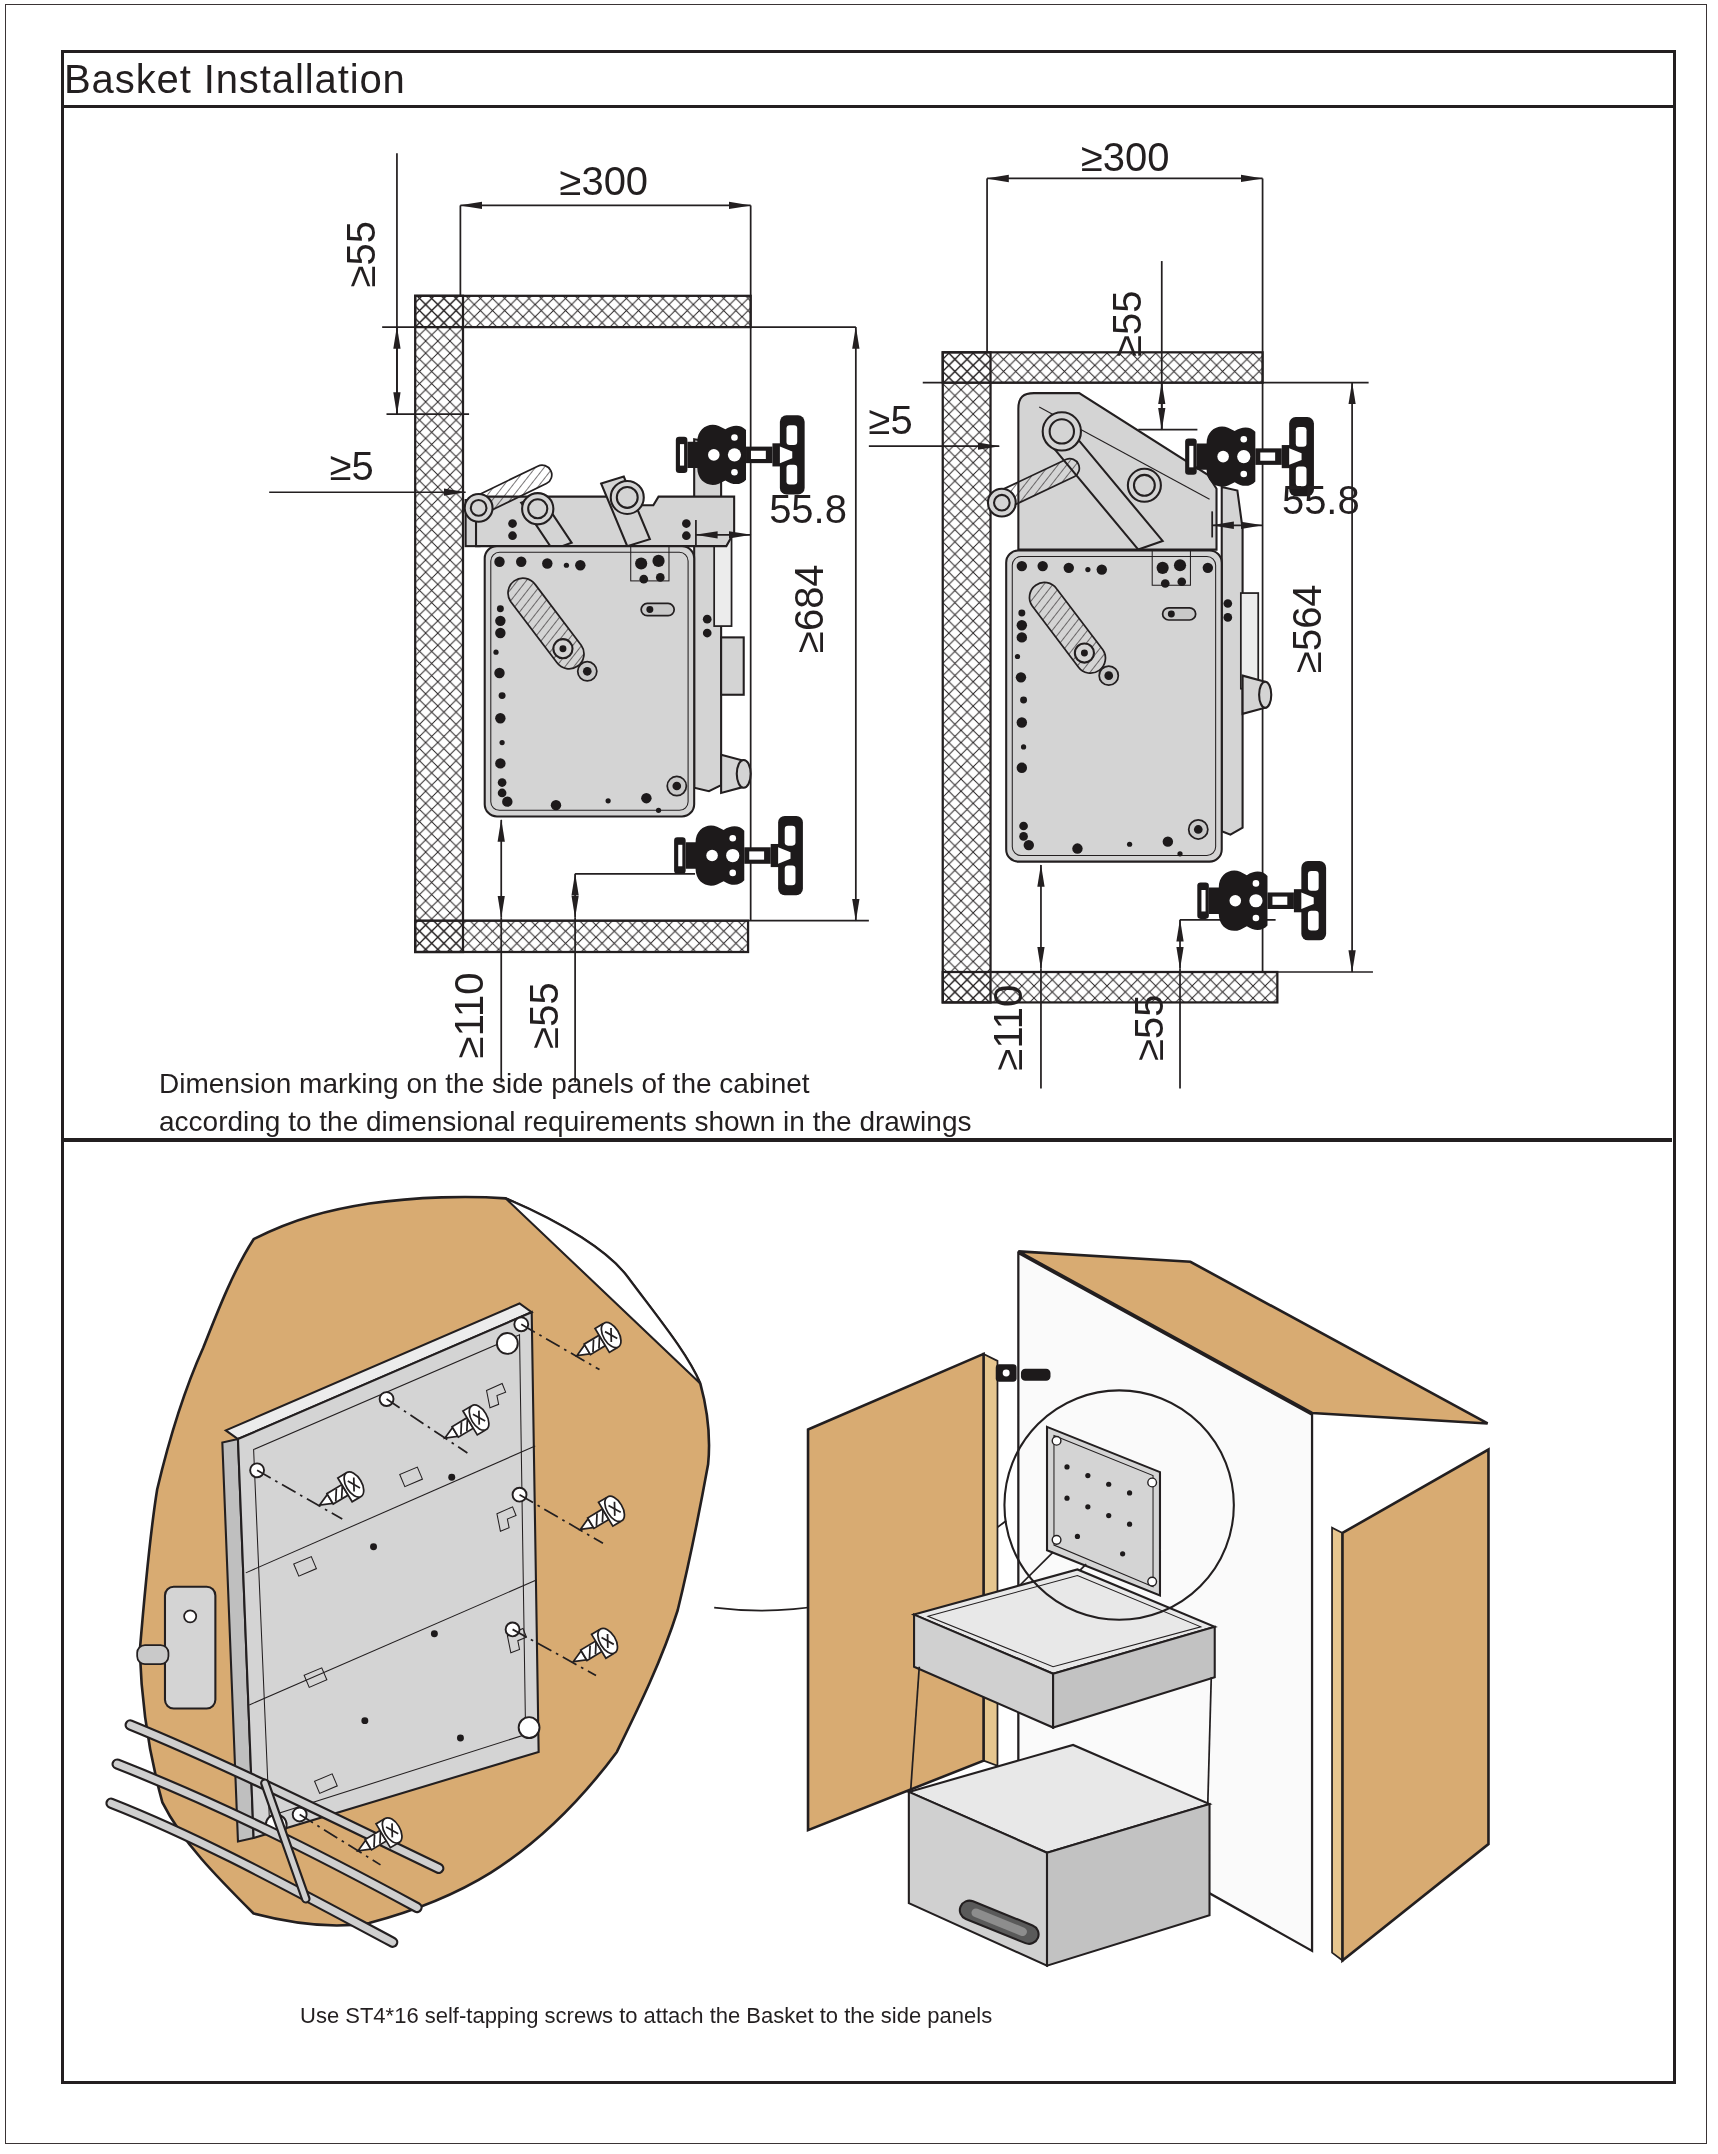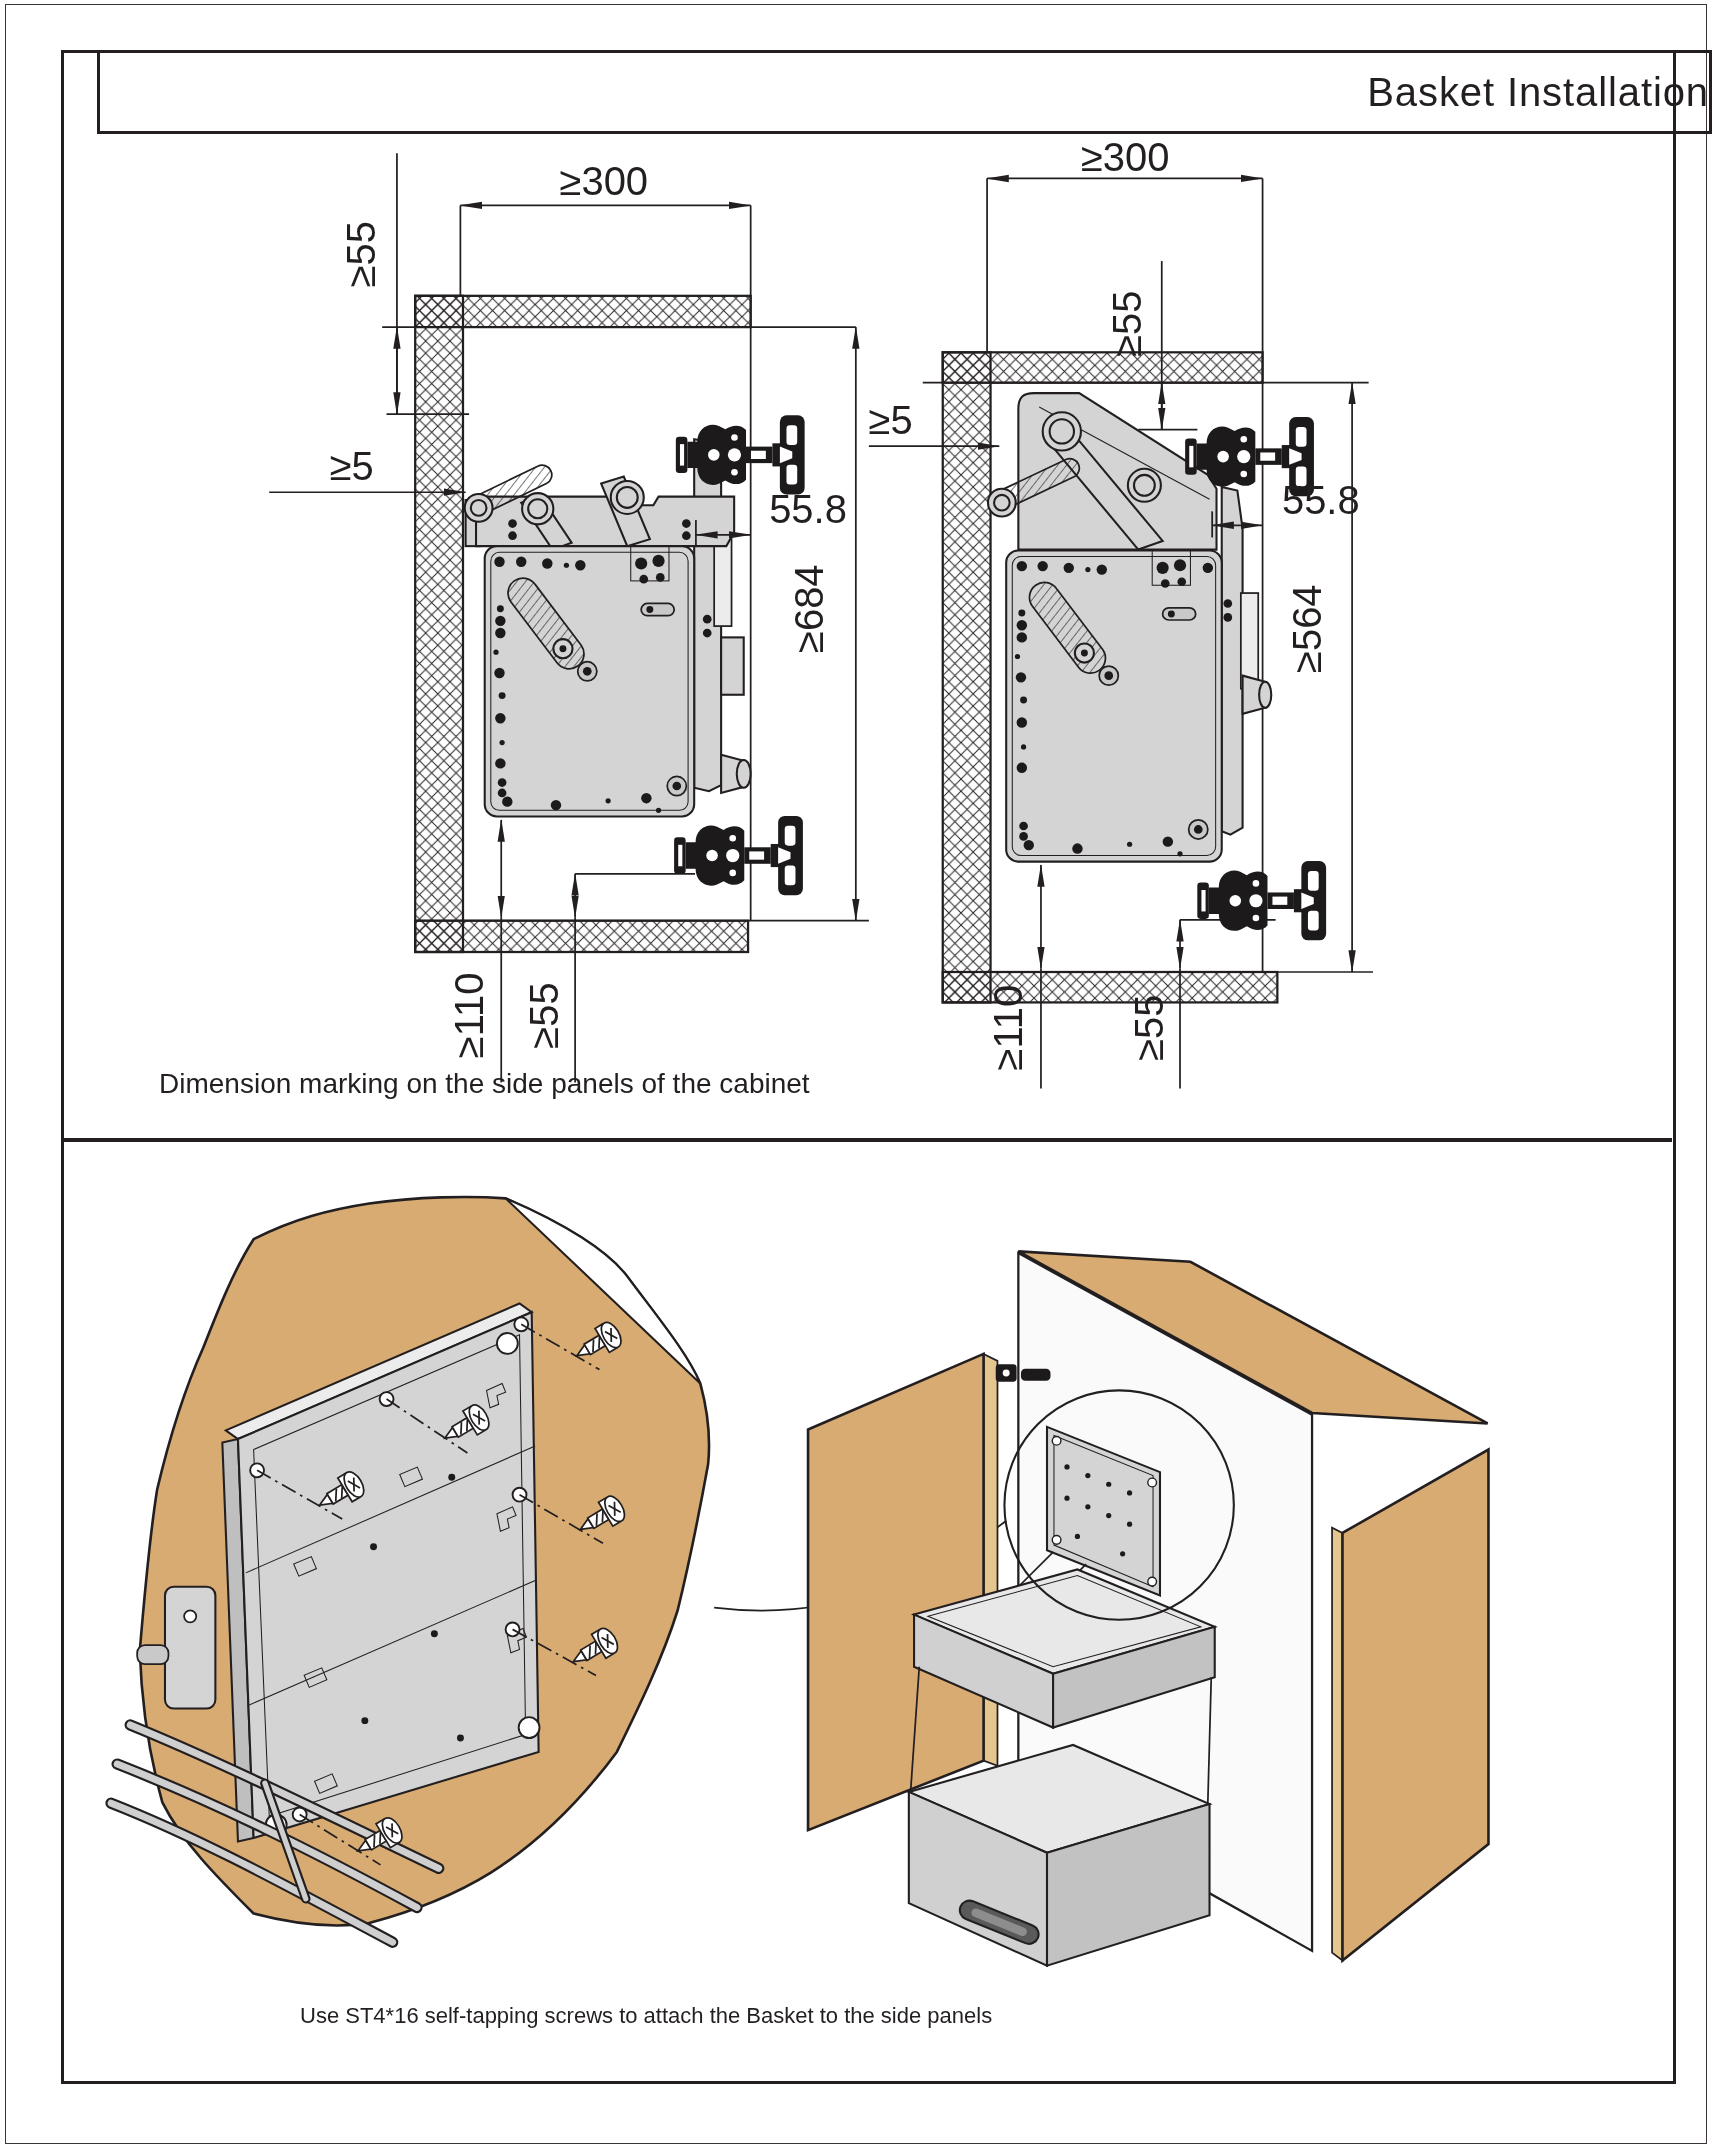--- a/index.html
+++ b/index.html
@@ -1,20 +1,20 @@
 <!DOCTYPE html>
 <html style="font-size:14px"><head>
 <meta charset="utf-8">
 <style>
   html,body{margin:0;padding:0;background:#fff;}
   body{width:1718px;height:2154px;position:relative;font-family:"Liberation Sans",sans-serif;color:#231f20;}
   #page{position:absolute;inset:0;background:#fff;}
   #outer-frame{position:absolute;left:5.2px;top:3.5px;width:1700px;height:2138px;border:1.7px solid #3a3435;}
   #inner-frame{position:absolute;left:61px;top:50px;width:1615px;height:2034px;border:3.5px solid #231f20;box-sizing:border-box;}
-  #title-bar{position:absolute;left:61px;top:50px;width:1615px;height:84px;border:3.5px solid #231f20;border-bottom-width:3.5px;box-sizing:border-box;display:flex;align-items:center;justify-content:flex-end;margin-left:36px;}
+  #title-bar{position:absolute;left:61px;top:50px;width:1615px;height:58px;border:3.5px solid #231f20;border-bottom-width:3.5px;box-sizing:border-box;display:flex;align-items:center;justify-content:flex-start;}
   #title-bar .t{font-size:40px;letter-spacing:0.9px;}
   #mid-divider{position:absolute;left:64px;top:1138px;width:1608px;height:3.5px;background:#231f20;}
   .cap-mid{position:absolute;left:159px;top:1065px;font-size:28px;line-height:38px;white-space:nowrap;}
   .cap-bottom{position:absolute;left:300px;top:2003px;font-size:22px;white-space:nowrap;}
   svg{position:absolute;overflow:visible;}
   #svg-top{left:64px;top:122px;}
   #svg-bottom{left:64px;top:1141px;}
   .ln{stroke:#231f20;stroke-width:2;fill:none;}
   .thin{stroke:#231f20;stroke-width:1.2;fill:none;}
   .metal{fill:#d4d4d4;stroke:#231f20;stroke-width:2.4;}
@@ -271,20 +271,21 @@
       <text class="dim" x="1176" y="1182" text-anchor="middle" transform="rotate(-90 1176 1182)">≥110</text>
 
       <line class="ln" x1="1358" y1="1058" x2="1358" y2="1114" marker-start="url(#ar)" marker-end="url(#ar)"></line>
       <line class="ln" x1="1358" y1="1114" x2="1358" y2="1252"></line>
       <text class="dim" x="1338" y="1182" text-anchor="middle" transform="rotate(-90 1338 1182)">≥55</text>
     </g>
   </svg>
 
   <div class="cap-mid">
     <div>Dimension marking on the side panels of the cabinet</div>
+    <div>according to the dimensional requirements shown in the drawings</div>
   </div>
   <div id="mid-divider"></div>
 
   <svg id="svg-bottom" width="1608" height="942" viewBox="74 1313 1850 1084">
 
     <path class="ln" d="M822,1850 Q1000,1872 1158,1750"></path>
 
     <g>
       <path class="wood" d="M292,1426 C340,1402 380,1392 425,1385 C480,1377 540,1376 582,1379 C650,1408 700,1440 722,1469 C760,1520 790,1556 806,1592 C815,1625 818,1655 815,1685 C805,1740 793,1800 780,1853 C762,1910 735,1965 710,2016 C670,2070 620,2120 565,2155 C520,2183 470,2201 425,2213 C380,2220 330,2212 292,2202 C250,2160 210,2120 187,2074 C172,2020 163,1960 161,1900 C166,1840 172,1770 181,1714 C195,1655 212,1600 234,1551 C252,1505 270,1460 292,1426 Z"></path>
       <path d="M582,1379 C650,1408 700,1440 722,1469 C760,1520 790,1556 806,1592 L582,1379 Z" fill="#fff" stroke="#231f20" stroke-width="2.4"></path>

